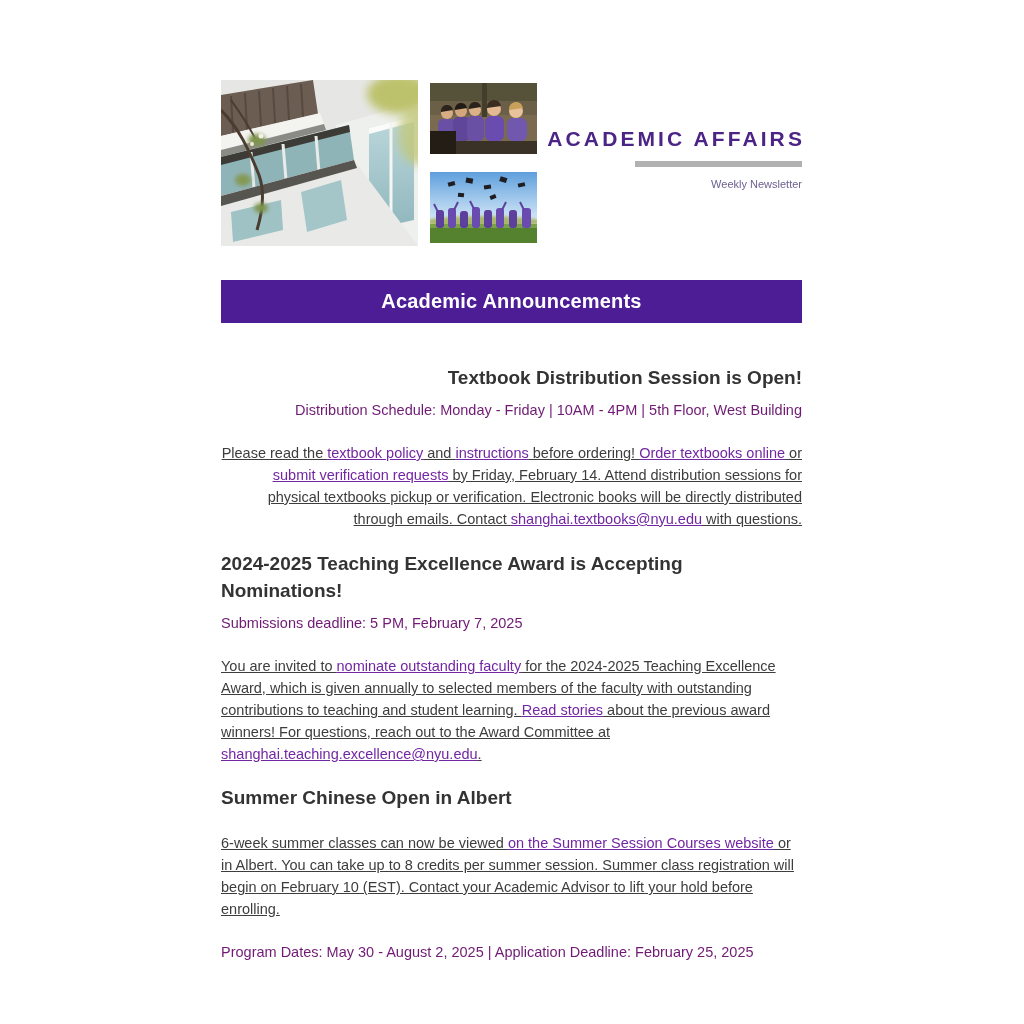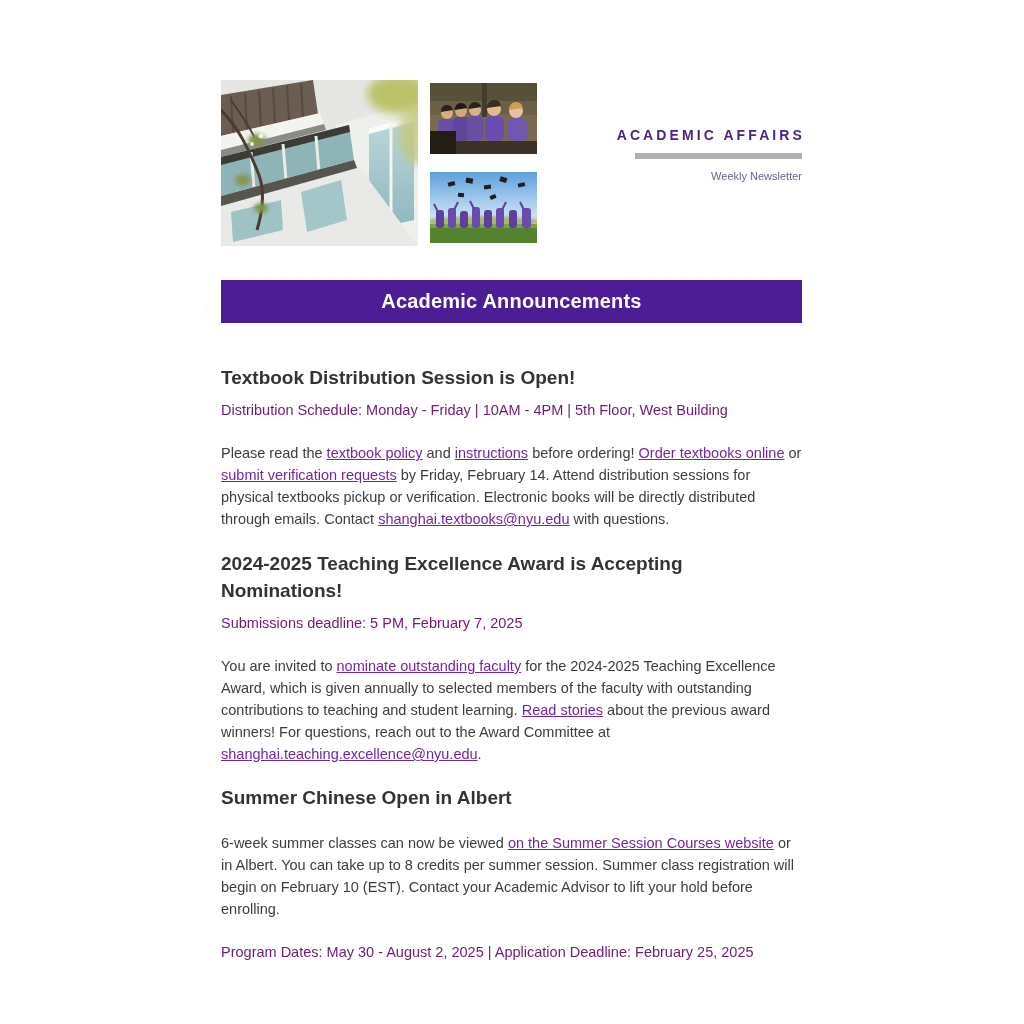--- a/index.html
+++ b/index.html
@@ -7,35 +7,35 @@
   .page{position:relative;width:1024px;height:1024px;background:#ffffff;}
 
   
   .photo{position:absolute;overflow:hidden;}
   .photo svg{display:block;width:100%;height:100%;}
   .photo-building{left:221px;top:80px;width:197px;height:166px;}
   .photo-students{left:430px;top:83px;width:107px;height:71px;}
   .photo-grads{left:430px;top:172px;width:107px;height:71px;}
 
   .brand{position:absolute;left:540px;top:127px;width:262px;text-align:right;}
-  .brand-title{font-size:14px;font-weight:800;letter-spacing:3.1px;color:#4b2486;white-space:nowrap;margin-right:-3px;}
+  .brand-title{font-size:21px;font-weight:800;letter-spacing:3.1px;color:#4b2486;white-space:nowrap;margin-right:-3px;}
   .brand-bar{margin:10px 0 0 auto;width:167px;height:6px;background:#b1b1b1;}
   .brand-sub{margin-top:11px;font-size:11px;color:#6e6191;}
 
   
   .banner{position:absolute;left:221px;top:280px;width:581px;height:43px;background:#4c1d95;
           display:flex;align-items:center;justify-content:center;}
   .banner span{color:#ffffff;font-weight:bold;font-size:20px;letter-spacing:.2px;}
 
   
   main{position:absolute;left:221px;top:322px;width:581px;}
   .sec h2{margin:0;font-size:19px;line-height:27px;color:#333333;font-weight:bold;}
   .sec .meta{margin:9px 0 0;font-size:14.5px;line-height:21px;color:#701a75;}
-  .sec .para{margin:21px 0 0;font-size:14.5px;line-height:22px;color:#3d3d3d;}
-  .sec-1{margin-top:42px;}
+  .sec .para{margin:21px 0 0;font-size:14.5px;line-height:22px;color:#3d3d3d;text-decoration:underline;}
+  .sec-1{margin-top:42px;text-align:right;}
   .sec-2{margin-top:20px;}
   .sec-3{margin-top:19px;}
   .sec-4{margin-top:22px;}
   a.inline-link{color:#7226a3;text-decoration:underline;}
 </style>
 </head>
 <body>
 
 <div class="page">
 

